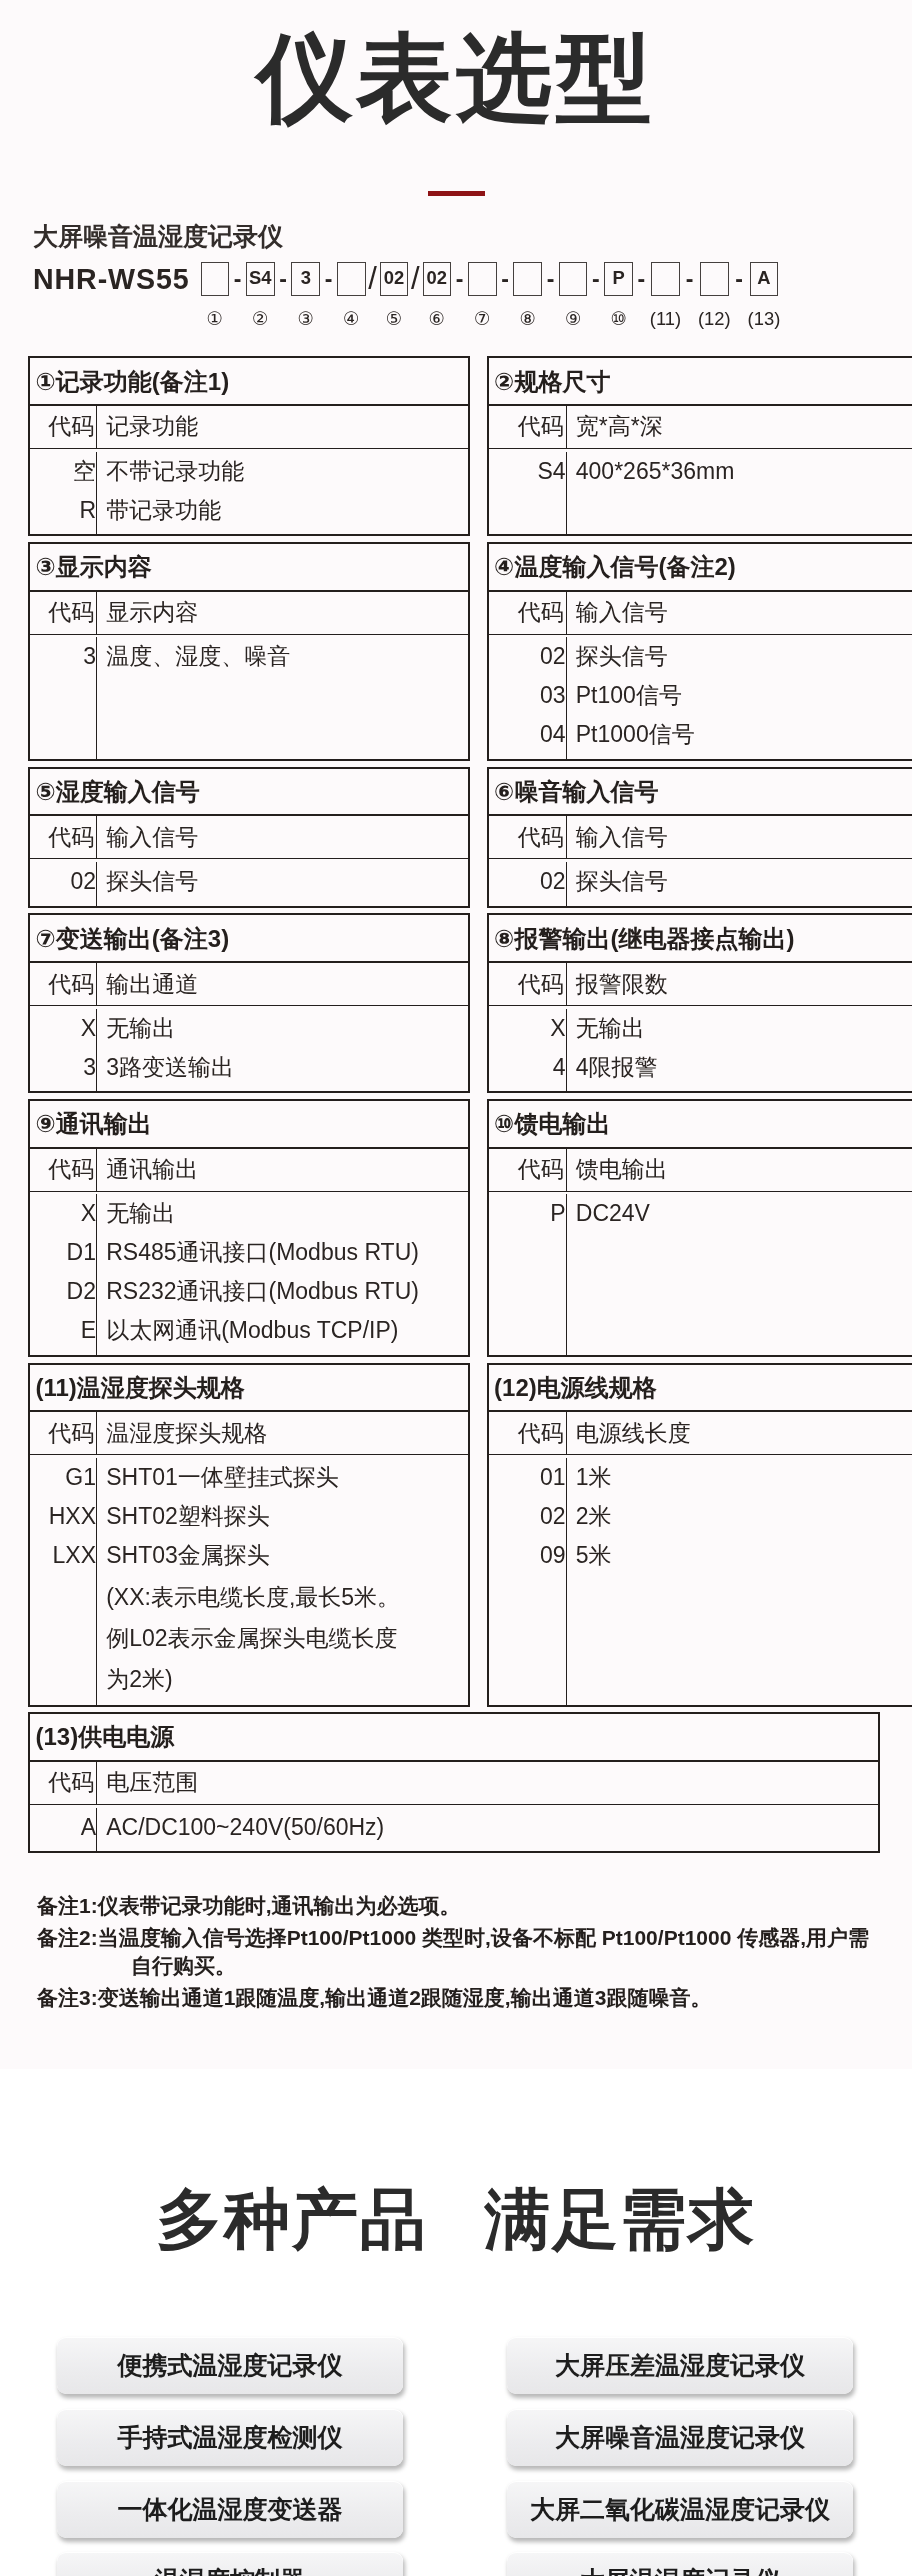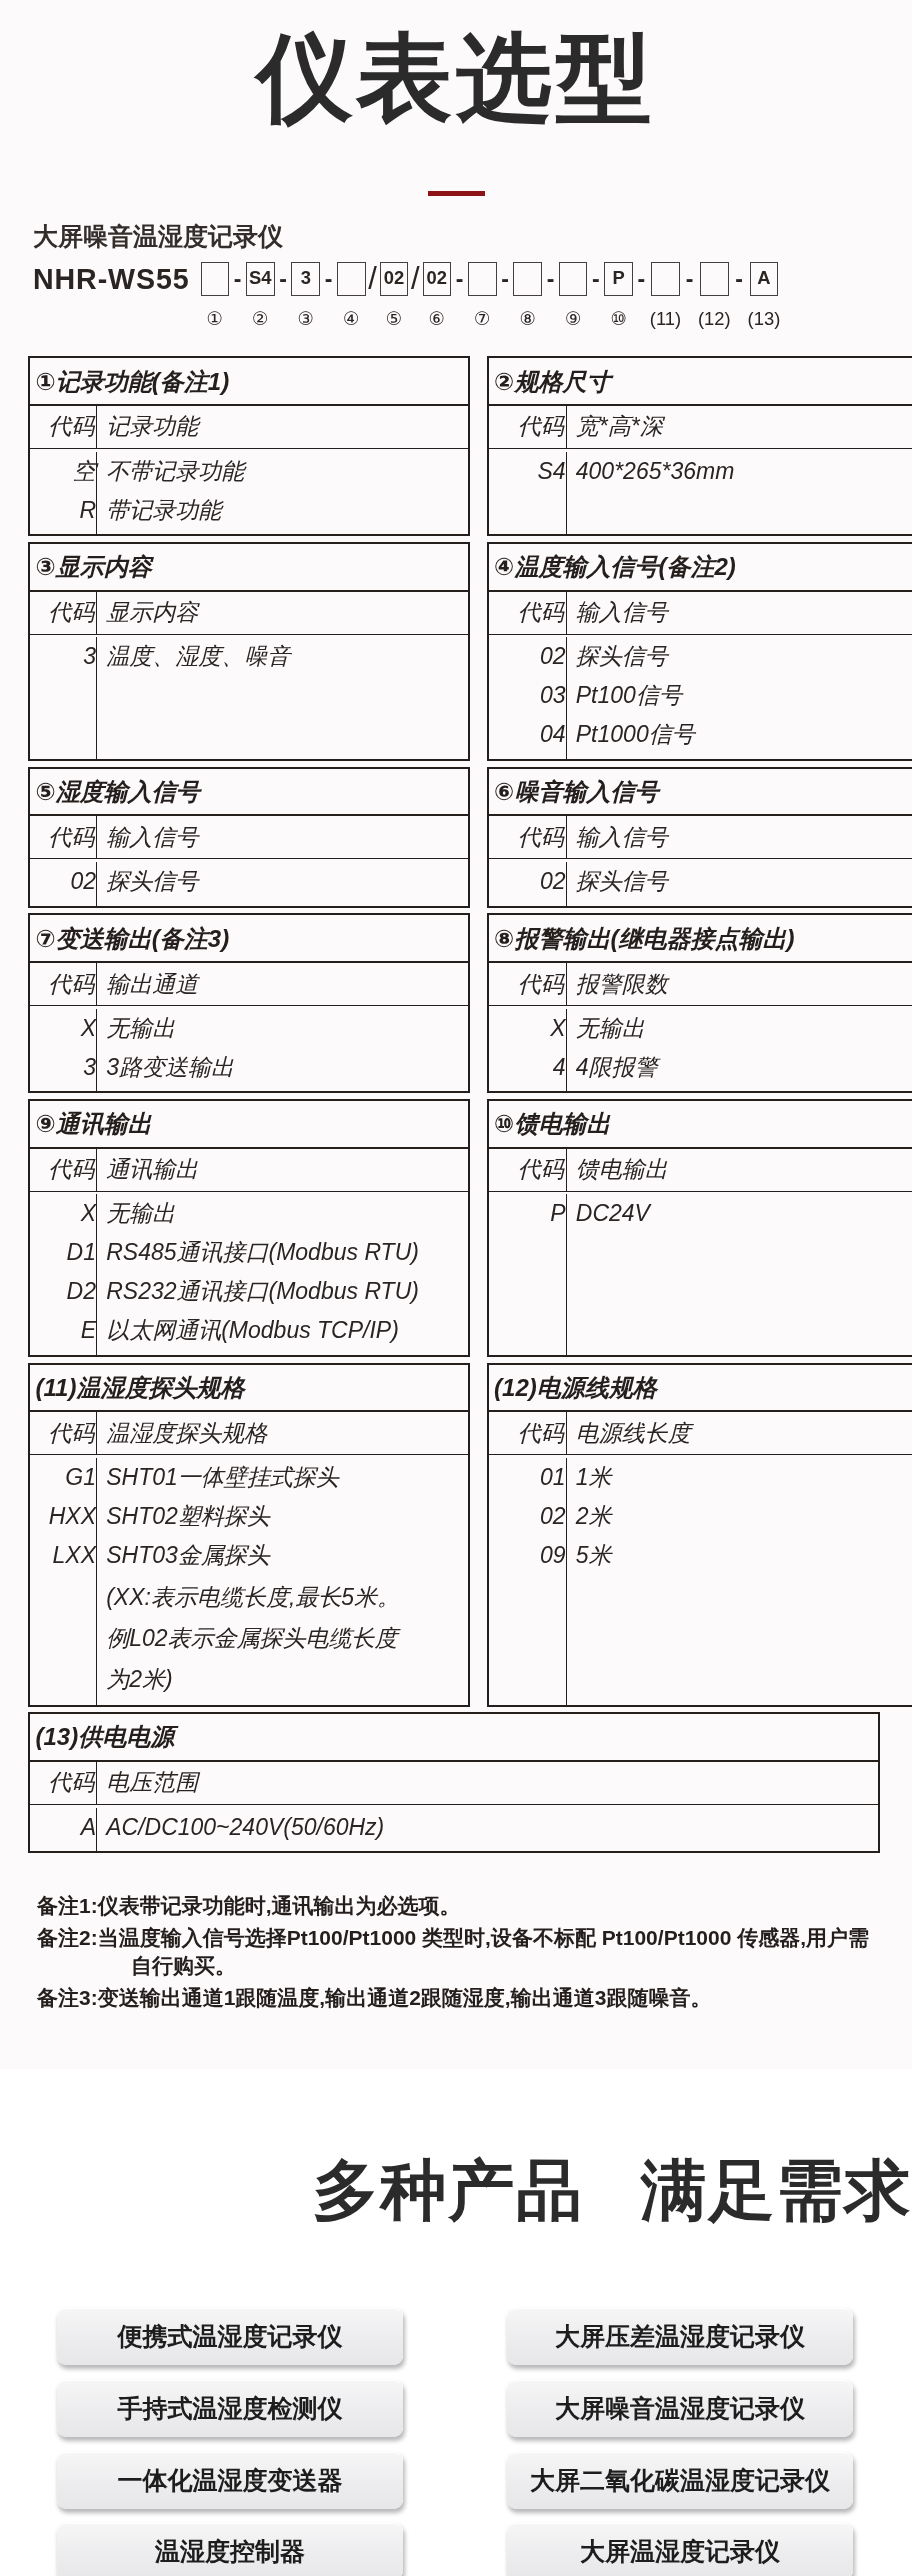--- a/index.html
+++ b/index.html
@@ -76,21 +76,20 @@
   .msep.slash { font-size: 31px; font-weight: 400; padding: 0 2.8px; }
 
   
   .tables { margin: 26px 0 0 28px; width: 852px; }
   .tbl-pair { display: flex; gap: 16.6px; margin-bottom: 5.5px; align-items: stretch; }
   .tbl {
     border: 2.8px solid #241f1d;
     display: flex;
     flex-direction: column;
     background: transparent;
-    font-style: italic;
   }
   .tbl-left  { width: 442px; flex: none; }
   .tbl-right { width: 432px; flex: none; }
   .tbl-full  { width: 852px; margin-bottom: 13px; }
   .tbl-title {
     font-size: 24px;
     font-weight: 700;
     padding: 7.4px 7.4px 6.4px 5.5px;
     border-bottom: 2.8px solid #241f1d;
     color: #241f1d;
@@ -114,26 +113,27 @@
   .note-line { padding-left: 94px; text-indent: -94px; margin-bottom: 2.8px; }
 
   
   .products {
     background: #ffffff;
     margin-top: 57px;
     padding: 77px 0 96px 0;
   }
   .products-headline {
     display: flex;
-    justify-content: flex-end;
+    justify-content: center;
     gap: 57px;
     font-size: 66px;
     font-weight: 900;
     color: #2b2b2b;
     letter-spacing: 1.8px;
+    margin-top: 29px;
   }
   .btn-grid {
     display: flex;
     justify-content: space-between;
     padding: 0 59px 0 57px;
     margin-top: 72px;
   }
   .btn-col { display: flex; flex-direction: column; gap: 14.7px; width: 346px; }
   .product-btn {
     height: 57px;

